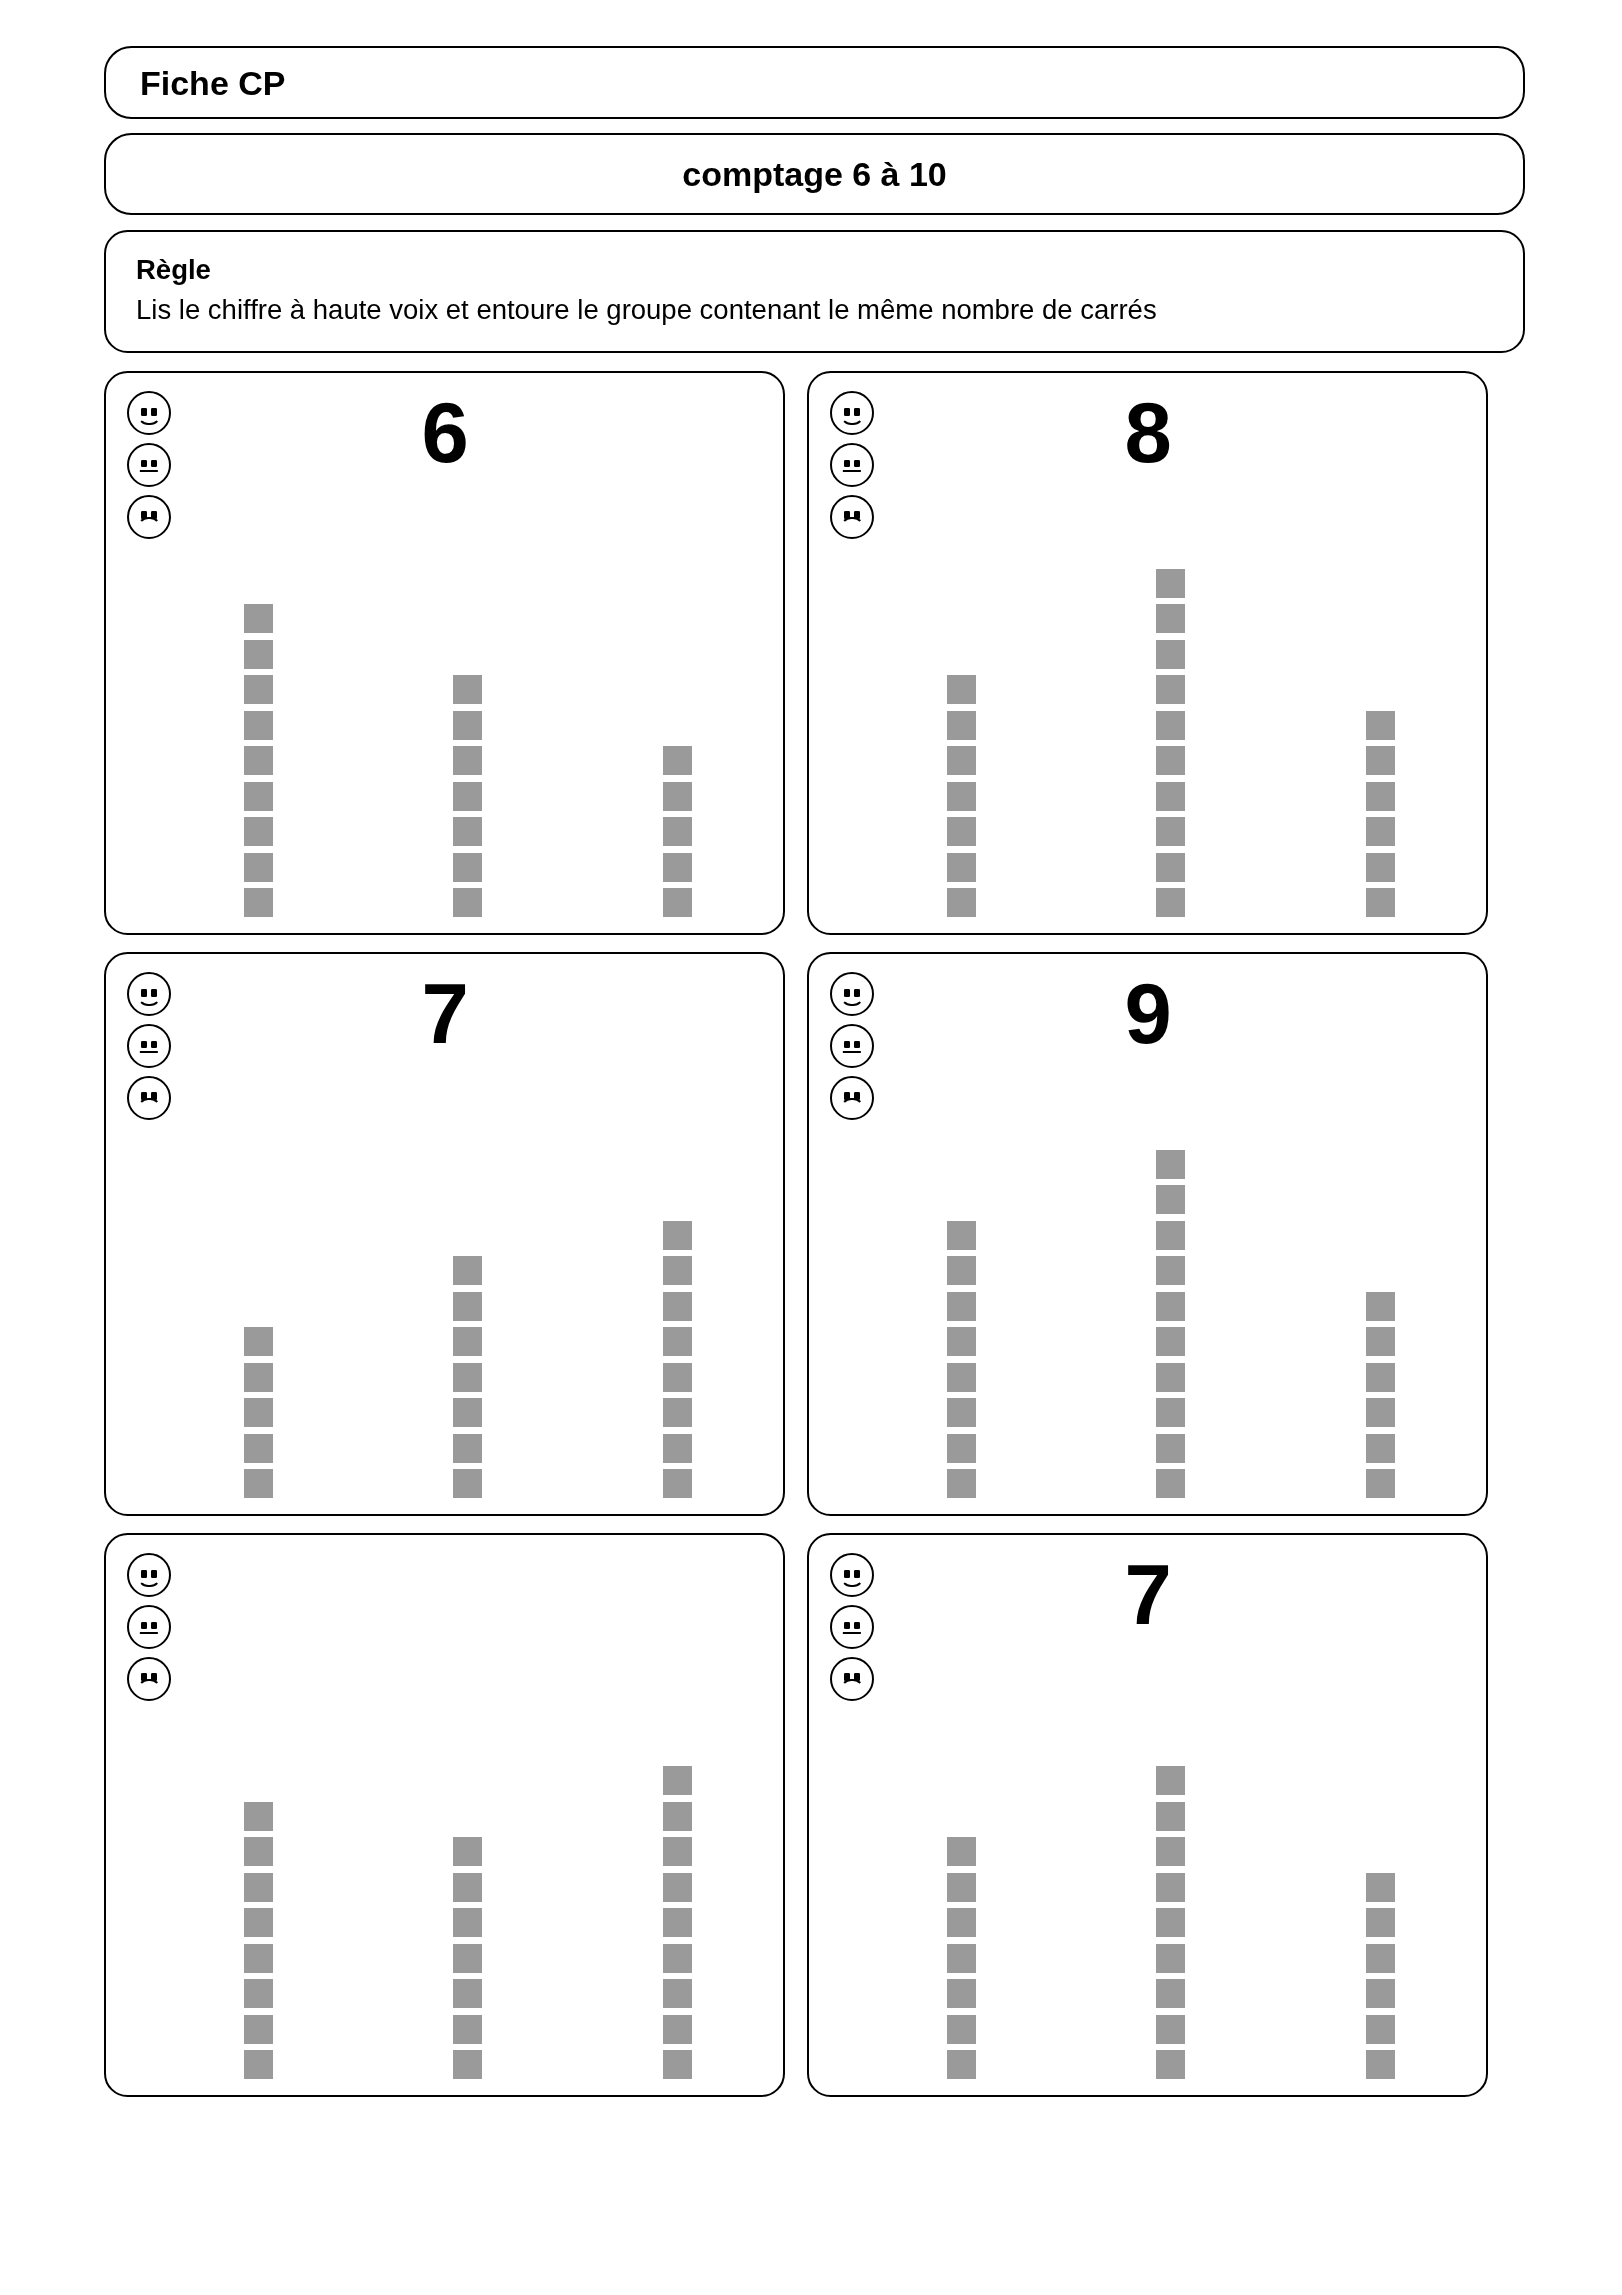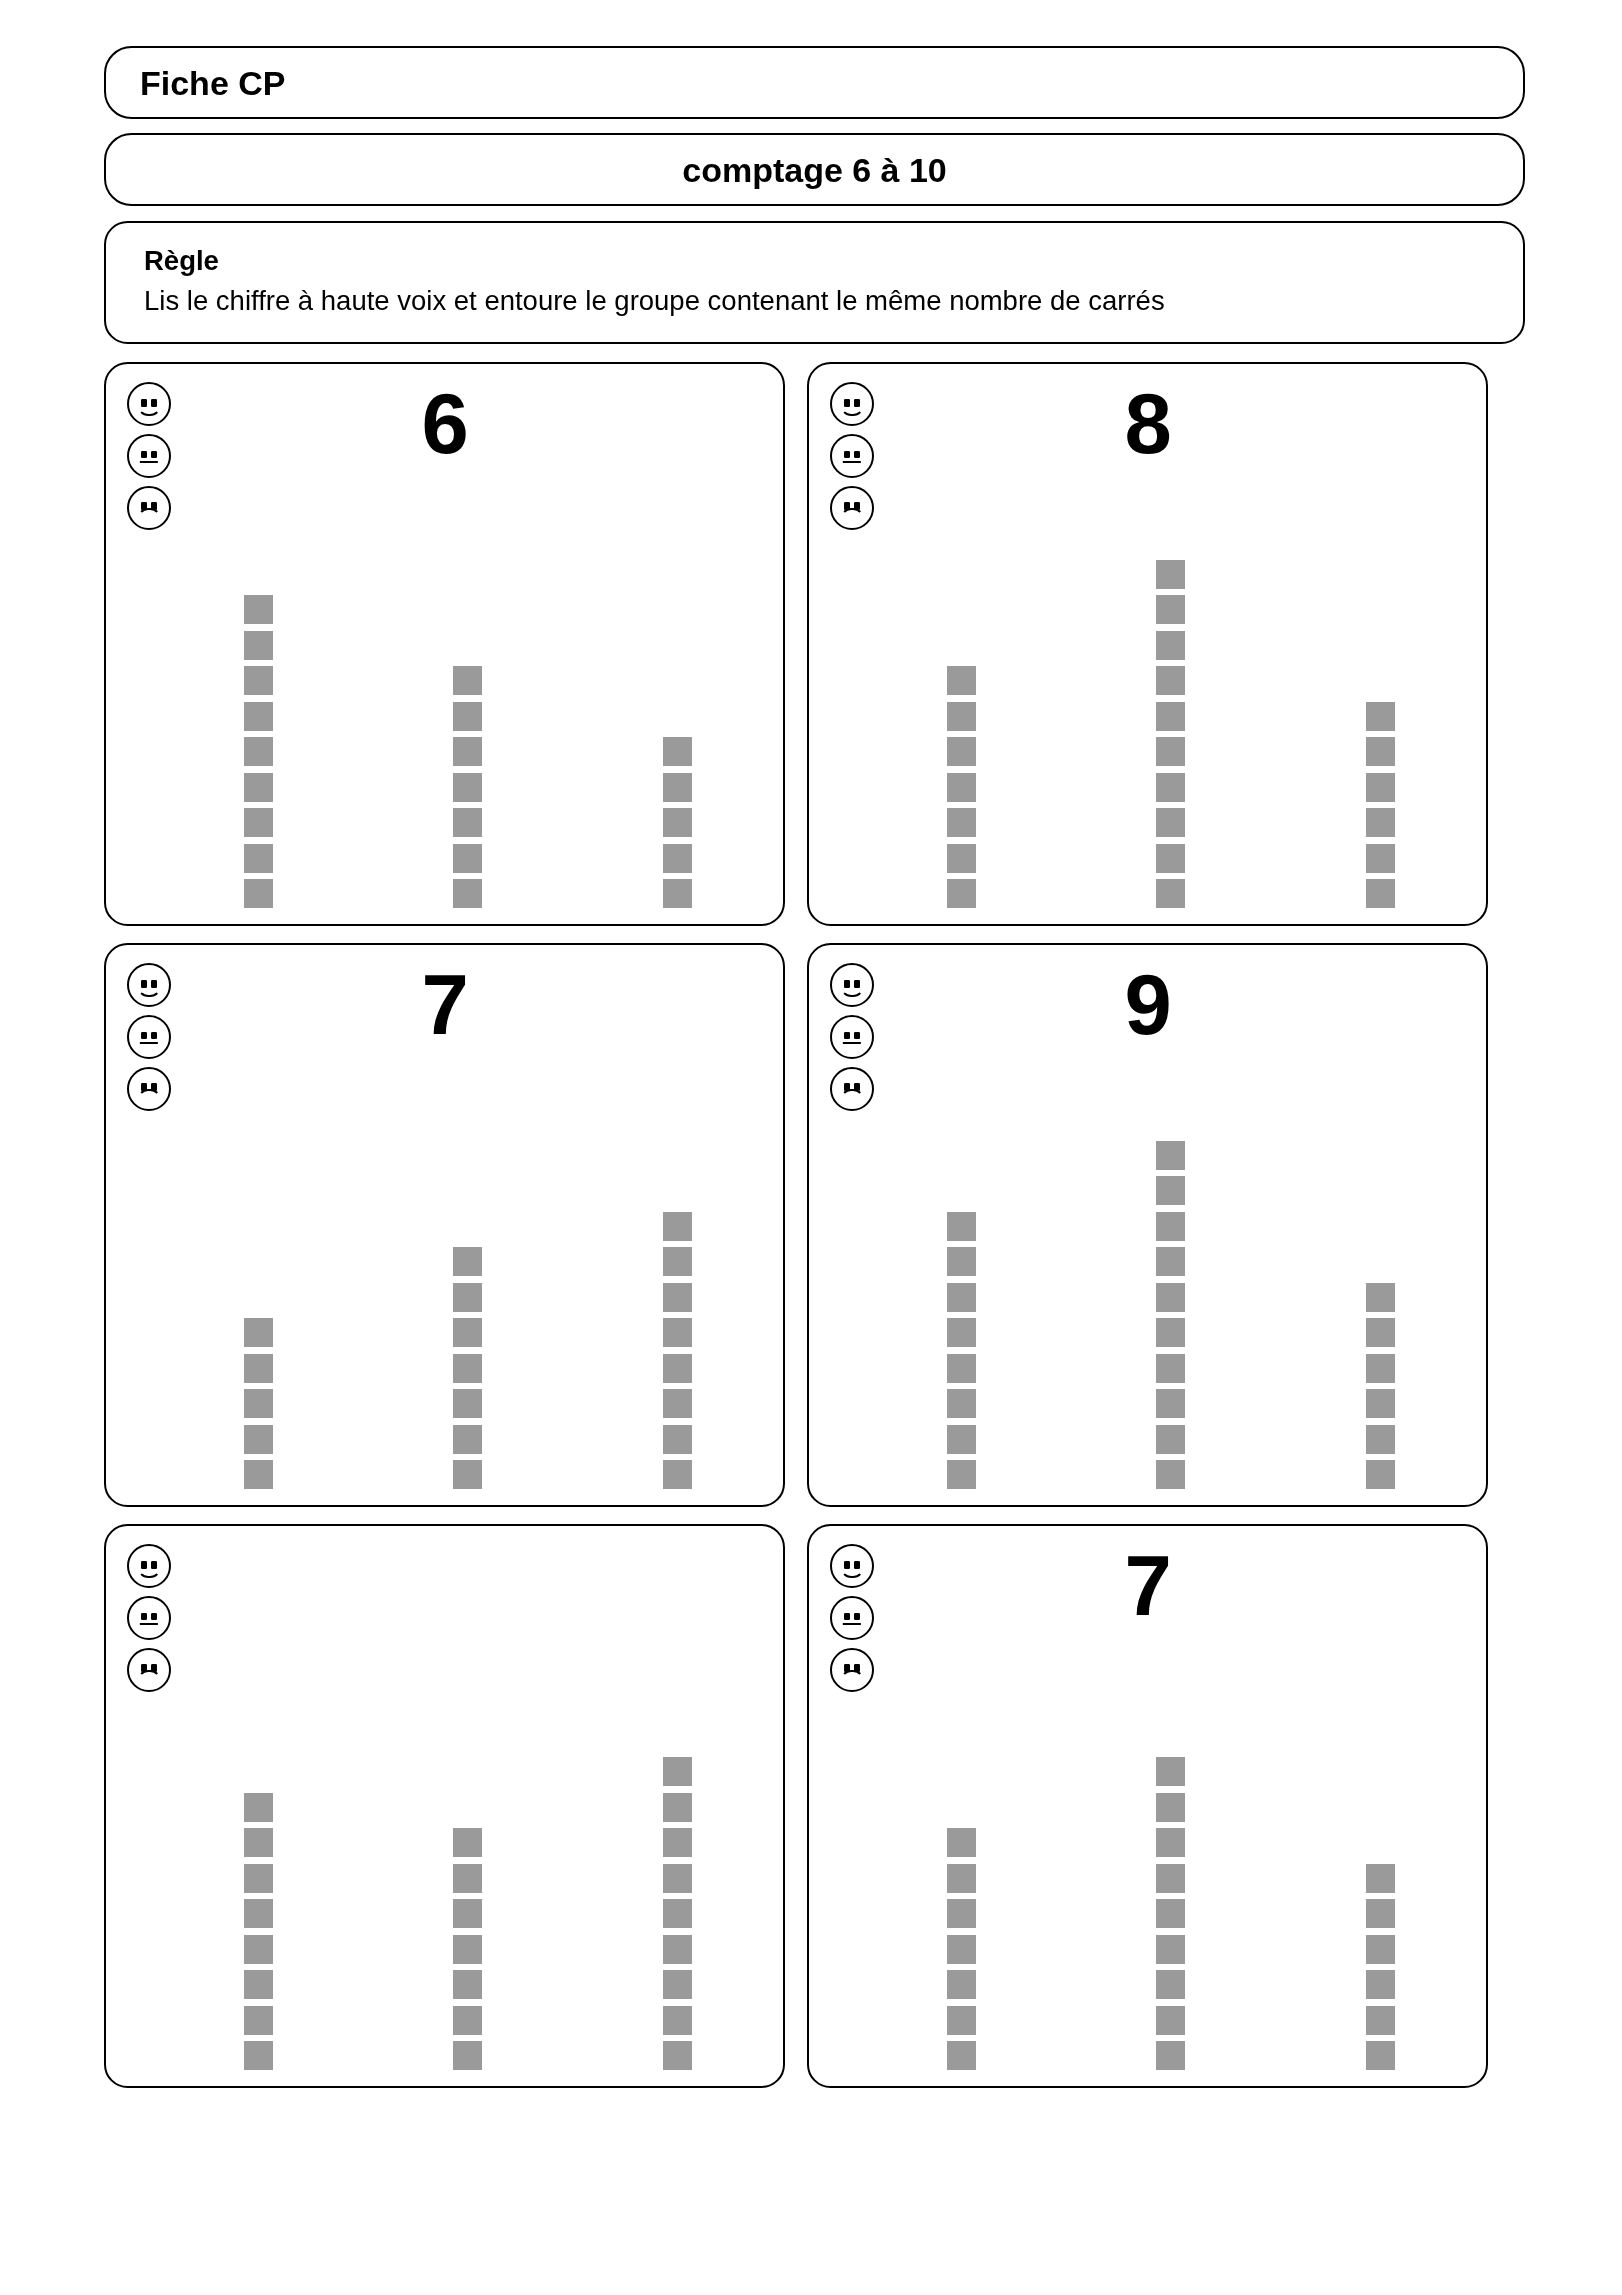--- a/index.html
+++ b/index.html
@@ -51,33 +51,33 @@
   .pill-head .center {
     position: absolute;
     left: 0; right: 0;
     top: 50%;
     transform: translateY(-50%);
     text-align: center;
     font-size: 34px;
     font-weight: bold;
   }
   .pill-sub {
-    height: 73px;
+    height: 82px;
   }
   .pill-sub .center {
     position: absolute;
     left: 0; right: 0;
     top: 50%;
     transform: translateY(-50%);
     text-align: center;
     font-size: 34px;
     font-weight: bold;
   }
   .pill-rule {
-    padding: 22px 30px 25px 38px;
+    padding: 22px 30px 25px 30px;
     border-radius: 23.6px;
   }
   .rule-title {
     font-size: 27.5px;
     font-weight: bold;
     margin-bottom: 7.9px;
   }
   .rule-text {
     font-size: 27.5px;
     font-weight: normal;

